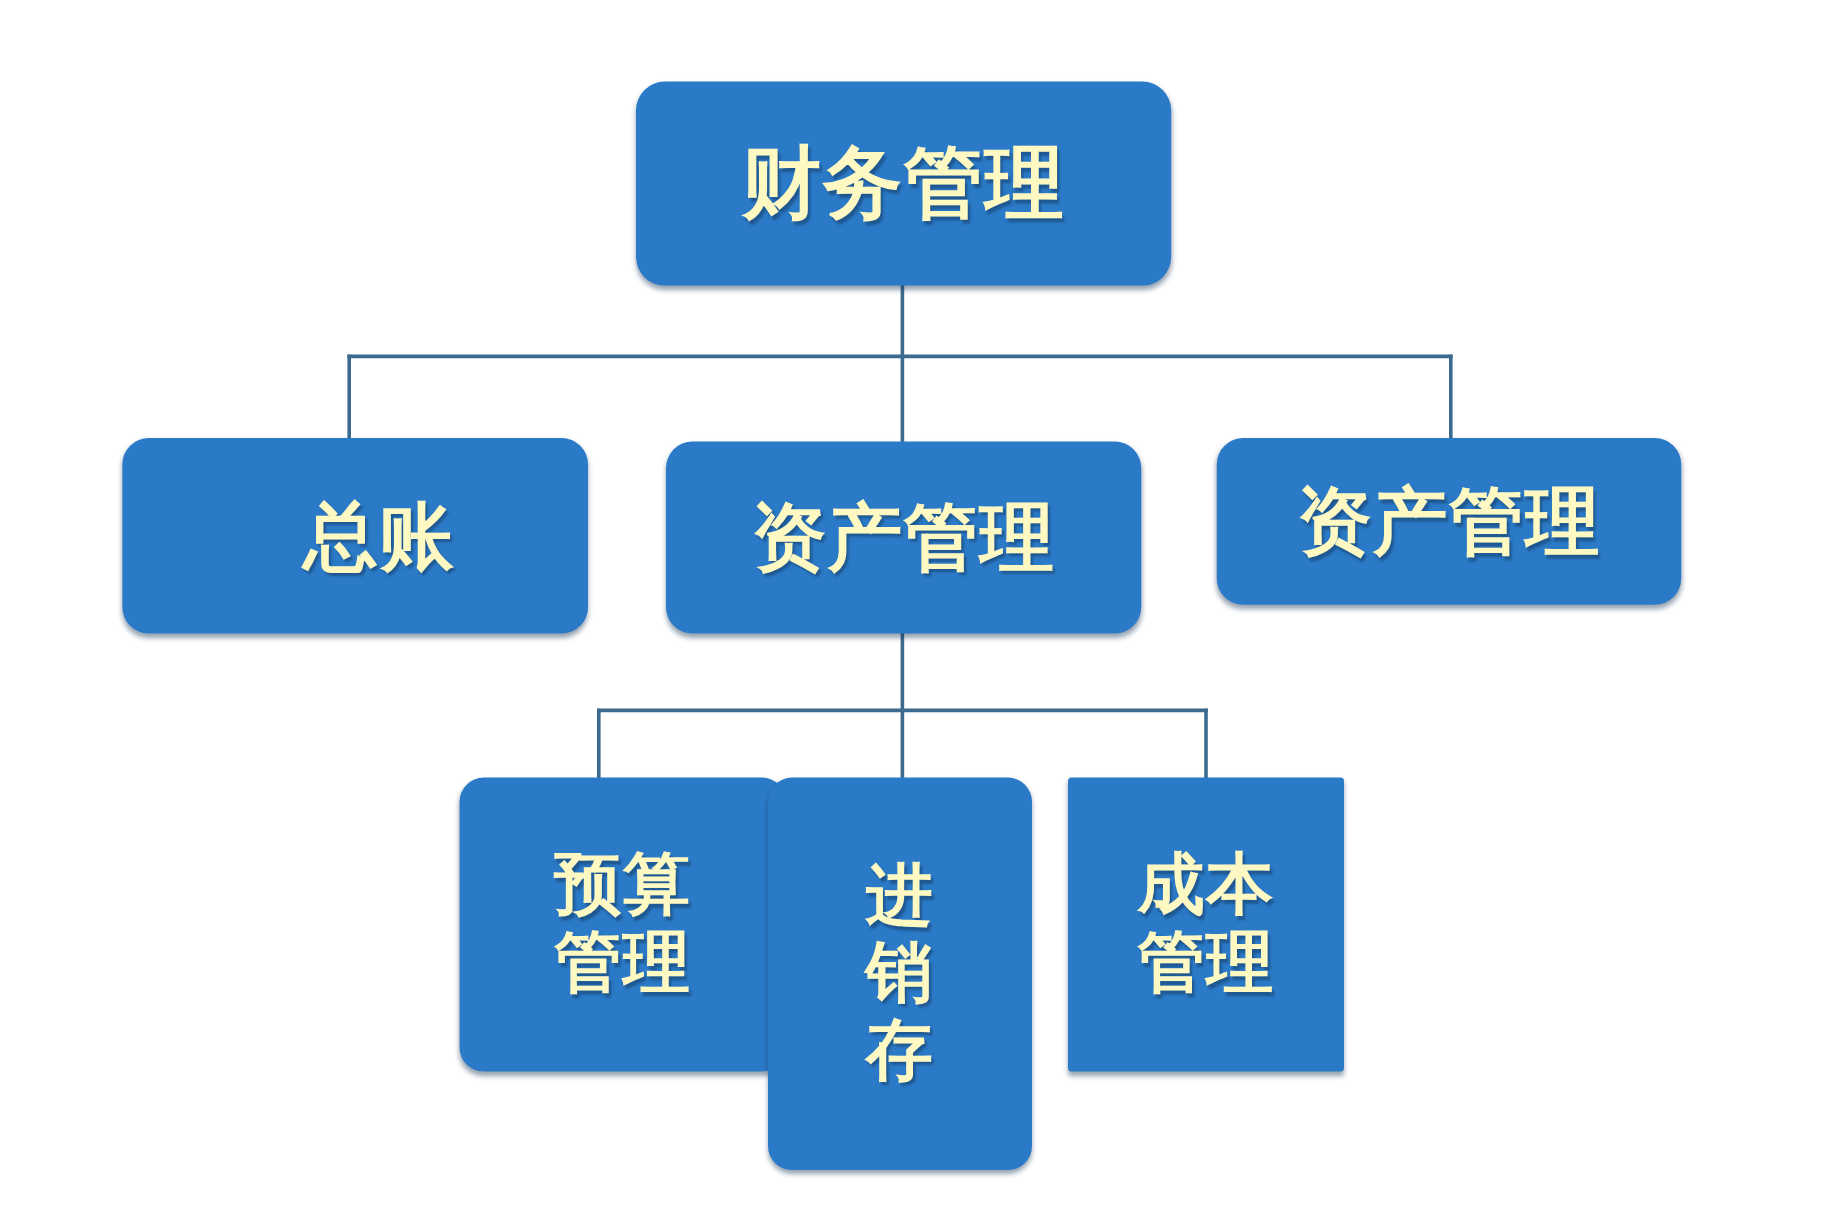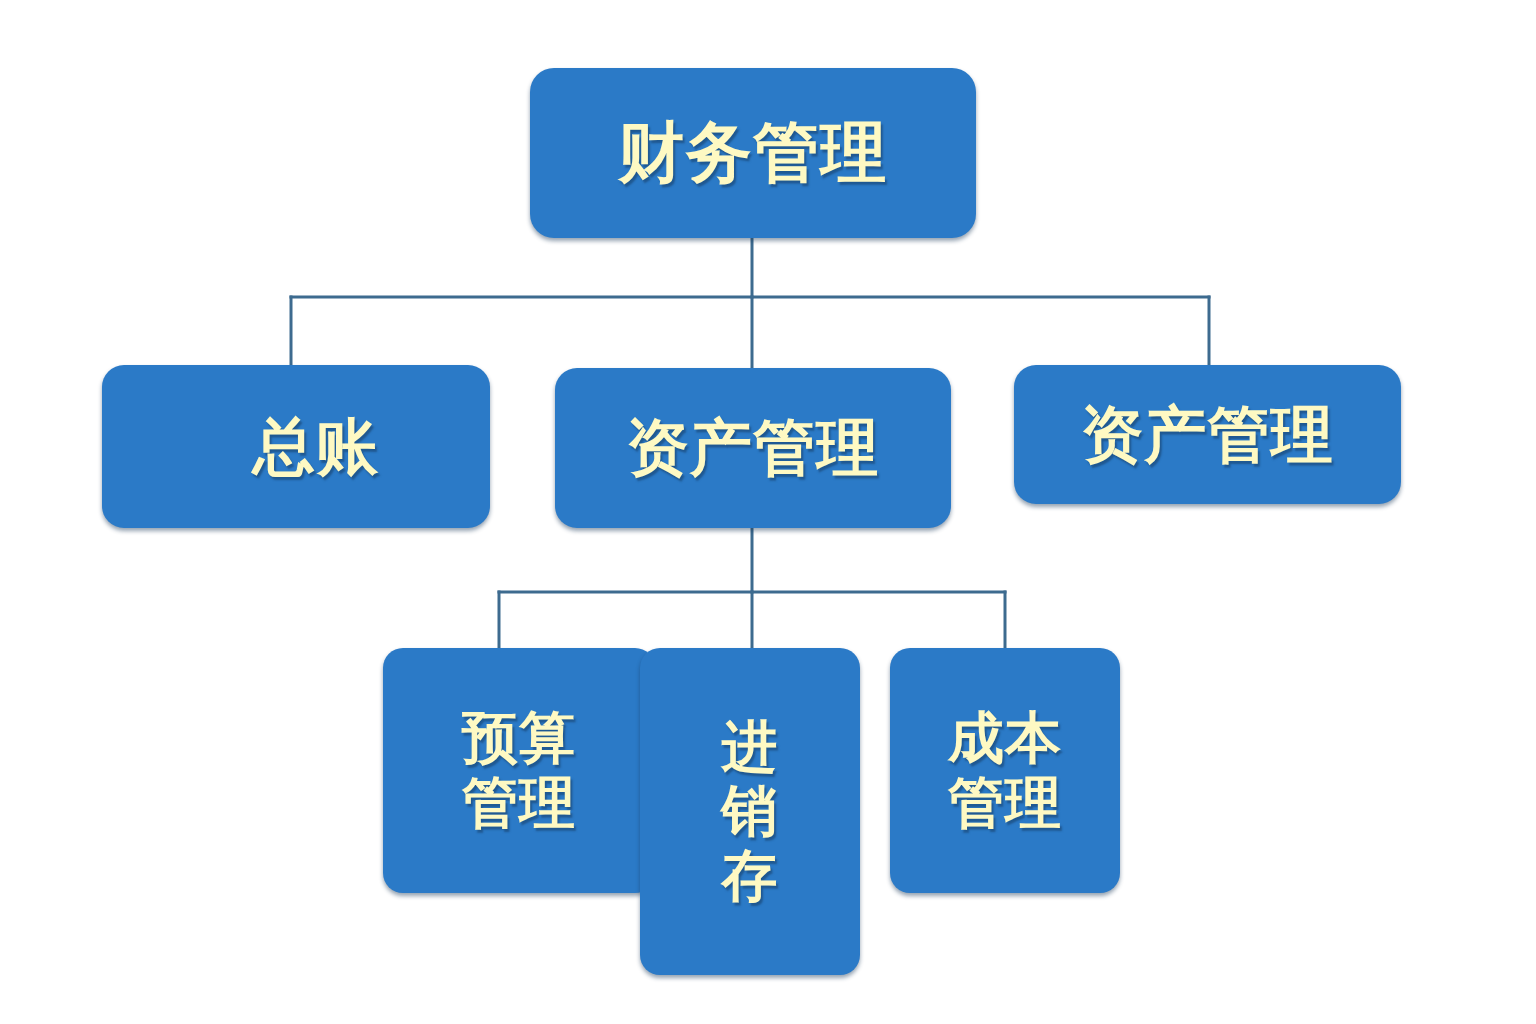--- a/index.html
+++ b/index.html
@@ -100,21 +100,21 @@
     height: 327px;
     border-radius: 20px;
   }
   #node-inventory .label { font-size: 56px; }
 
   #node-cost-mgmt {
     left: 890px;
     top: 648px;
     width: 230px;
     height: 245px;
-    border-radius: 20px;
+    border-radius: 3px;
   }
   #node-cost-mgmt .label { font-size: 56px; }
 </style>
 </head>
 <body>
 
 <div id="canvas">
 
   <svg id="connectors" viewBox="0 0 1536 1024" width="1536" height="1024" xmlns="http://www.w3.org/2000/svg">
     <g fill="none" stroke="#3d6b8f" stroke-width="3" stroke-linecap="square">

